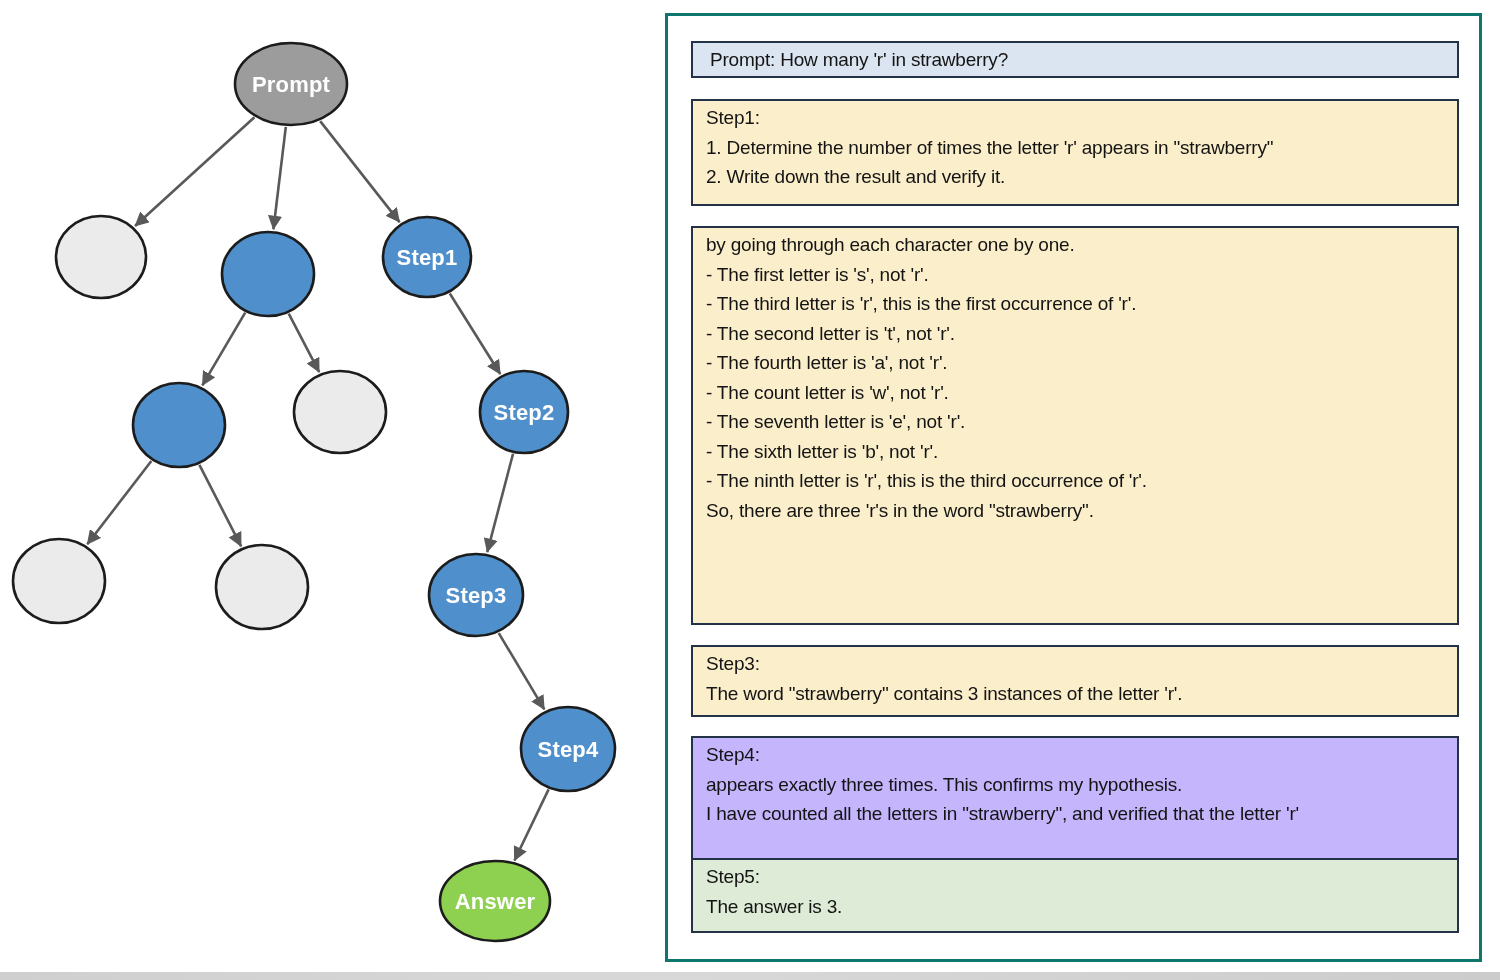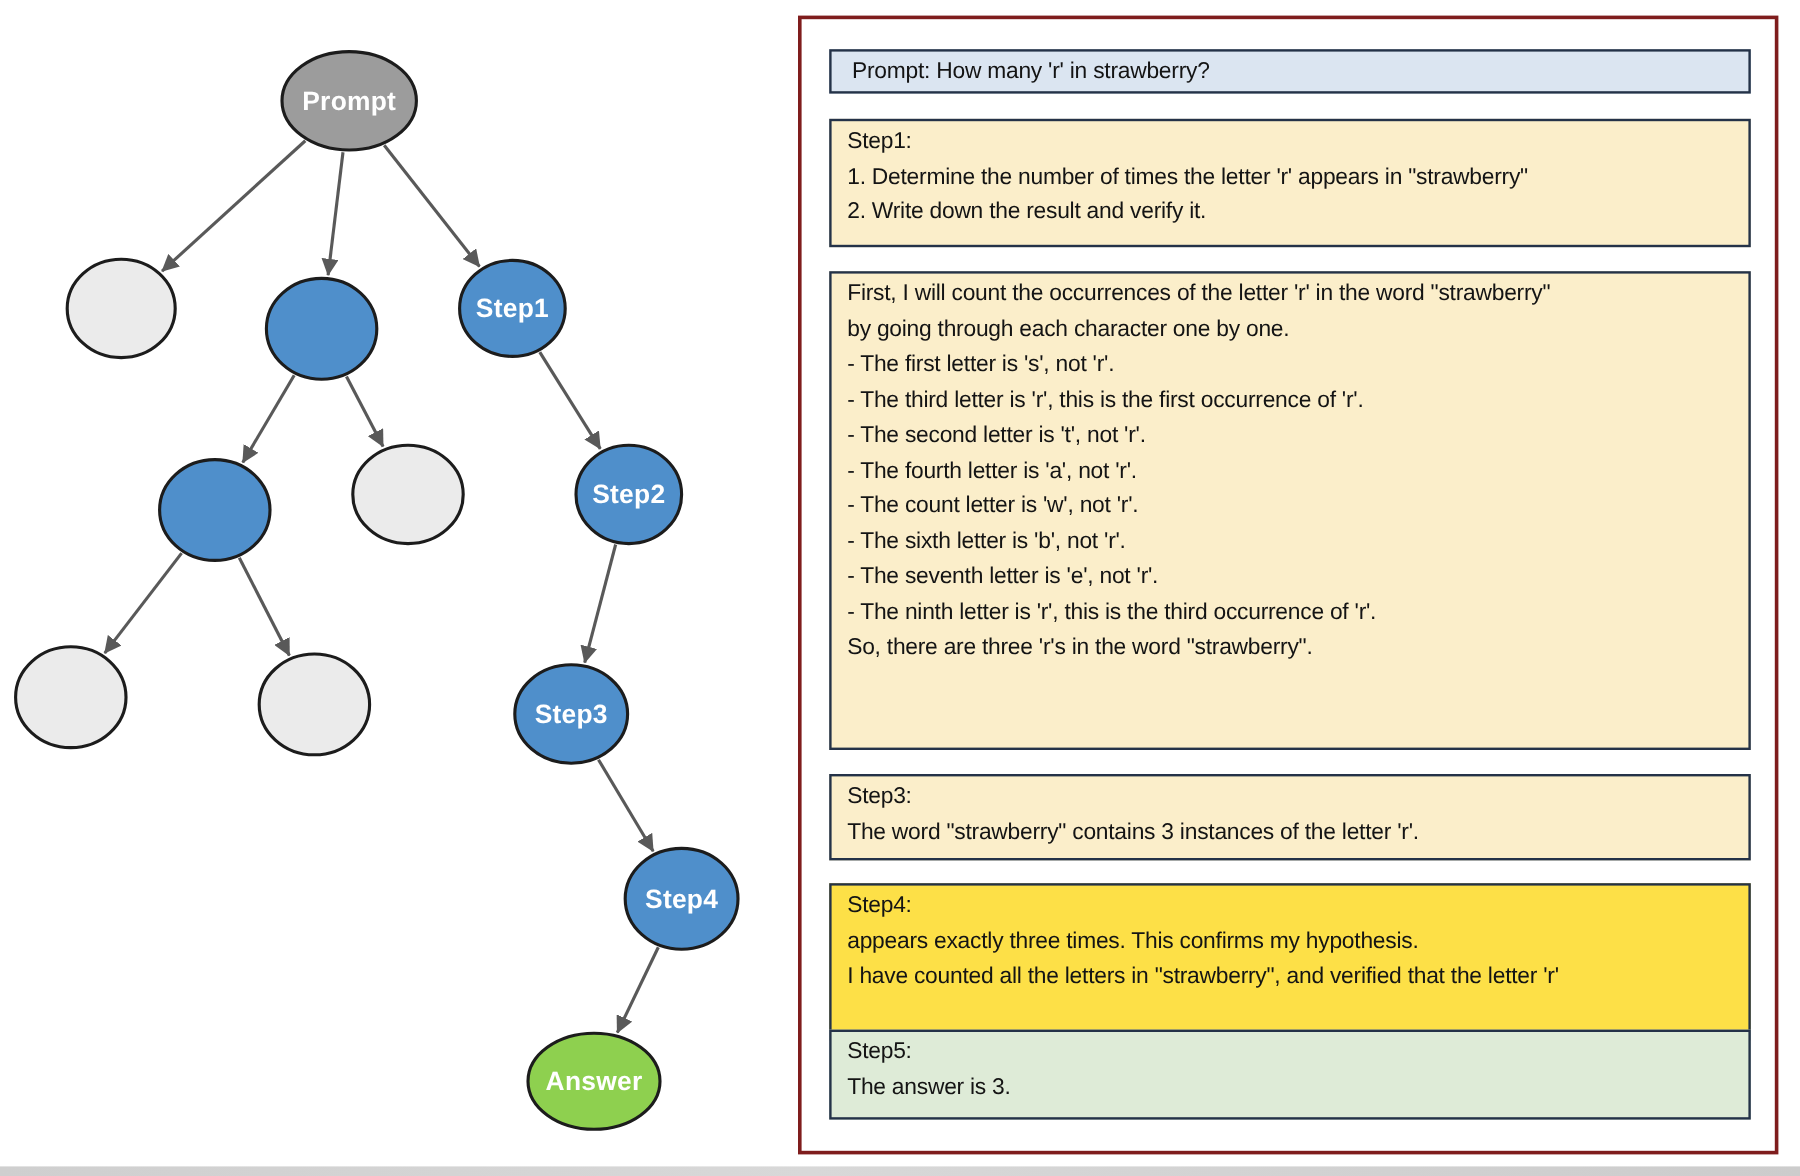--- a/index.html
+++ b/index.html
@@ -12,21 +12,21 @@
   
   .tree-svg{position:absolute;left:0;top:0;}
   .node-label{
     font-family:"Liberation Sans",sans-serif;
     font-size:22px;font-weight:600;letter-spacing:.2px;
   }
 
   
   .panel{
     position:absolute;left:665px;top:13px;width:817px;height:949px;
-    background:#ffffff;border:3px solid #7f1d1d;box-sizing:border-box;
+    background:#ffffff;border:3px solid #0f766e;box-sizing:border-box;
   }
   .tbox{
     position:absolute;left:23px;width:768px;box-sizing:border-box;
     border:2.5px solid #243248;color:#141414;
     font-size:19px;letter-spacing:-0.2px;overflow:hidden;
   }
   .prompt-box{
     display:flex;align-items:center;padding-left:17px;
   }
   .step-box{padding:2px 13px 0 13px;}
@@ -115,42 +115,41 @@
     <div class="tbox step-box" style="top: 83px; height: 107px; background-color: rgb(251, 238, 202);">
       <div class="box-title">Step1:</div>
       <div class="box-lines">
           <div>1. Determine the number of times the letter 'r' appears in "strawberry"</div>
           <div>2. Write down the result and verify it.</div>
         </div>
     </div>
 
     <div class="tbox step-box" style="top: 210px; height: 399px; background-color: rgb(251, 238, 202);">
       <div class="box-lines">
-          <div>First, I will count the occurrences of the letter 'r' in the word "strawberry"</div>
           <div>by going through each character one by one.</div>
           <div>- The first letter is 's', not 'r'.</div>
           <div>- The third letter is 'r', this is the first occurrence of 'r'.</div>
           <div>- The second letter is 't', not 'r'.</div>
           <div>- The fourth letter is 'a', not 'r'.</div>
           <div>- The count letter is 'w', not 'r'.</div>
+          <div>- The seventh letter is 'e', not 'r'.</div>
           <div>- The sixth letter is 'b', not 'r'.</div>
-          <div>- The seventh letter is 'e', not 'r'.</div>
           <div>- The ninth letter is 'r', this is the third occurrence of 'r'.</div>
           <div>So, there are three 'r's in the word "strawberry".</div>
         </div>
     </div>
 
     <div class="tbox step-box" style="top: 629px; height: 72px; background-color: rgb(251, 238, 202);">
       <div class="box-title">Step3:</div>
       <div class="box-lines">
           <div>The word "strawberry" contains 3 instances of the letter 'r'.</div>
         </div>
     </div>
 
-    <div class="tbox step-box" style="top: 720px; height: 131px; background-color: #fde047;">
+    <div class="tbox step-box" style="top: 720px; height: 131px; background-color: #c4b5fd;">
       <div class="box-title">Step4:</div>
       <div class="box-lines">
           <div>appears exactly three times. This confirms my hypothesis.</div>
           <div>I have counted all the letters in "strawberry", and verified that the letter 'r'</div>
         </div>
     </div>
 
     <div class="tbox step-box" style="top: 842px; height: 75px; background-color: rgb(222, 235, 215);">
       <div class="box-title">Step5:</div>
       <div class="box-lines">

